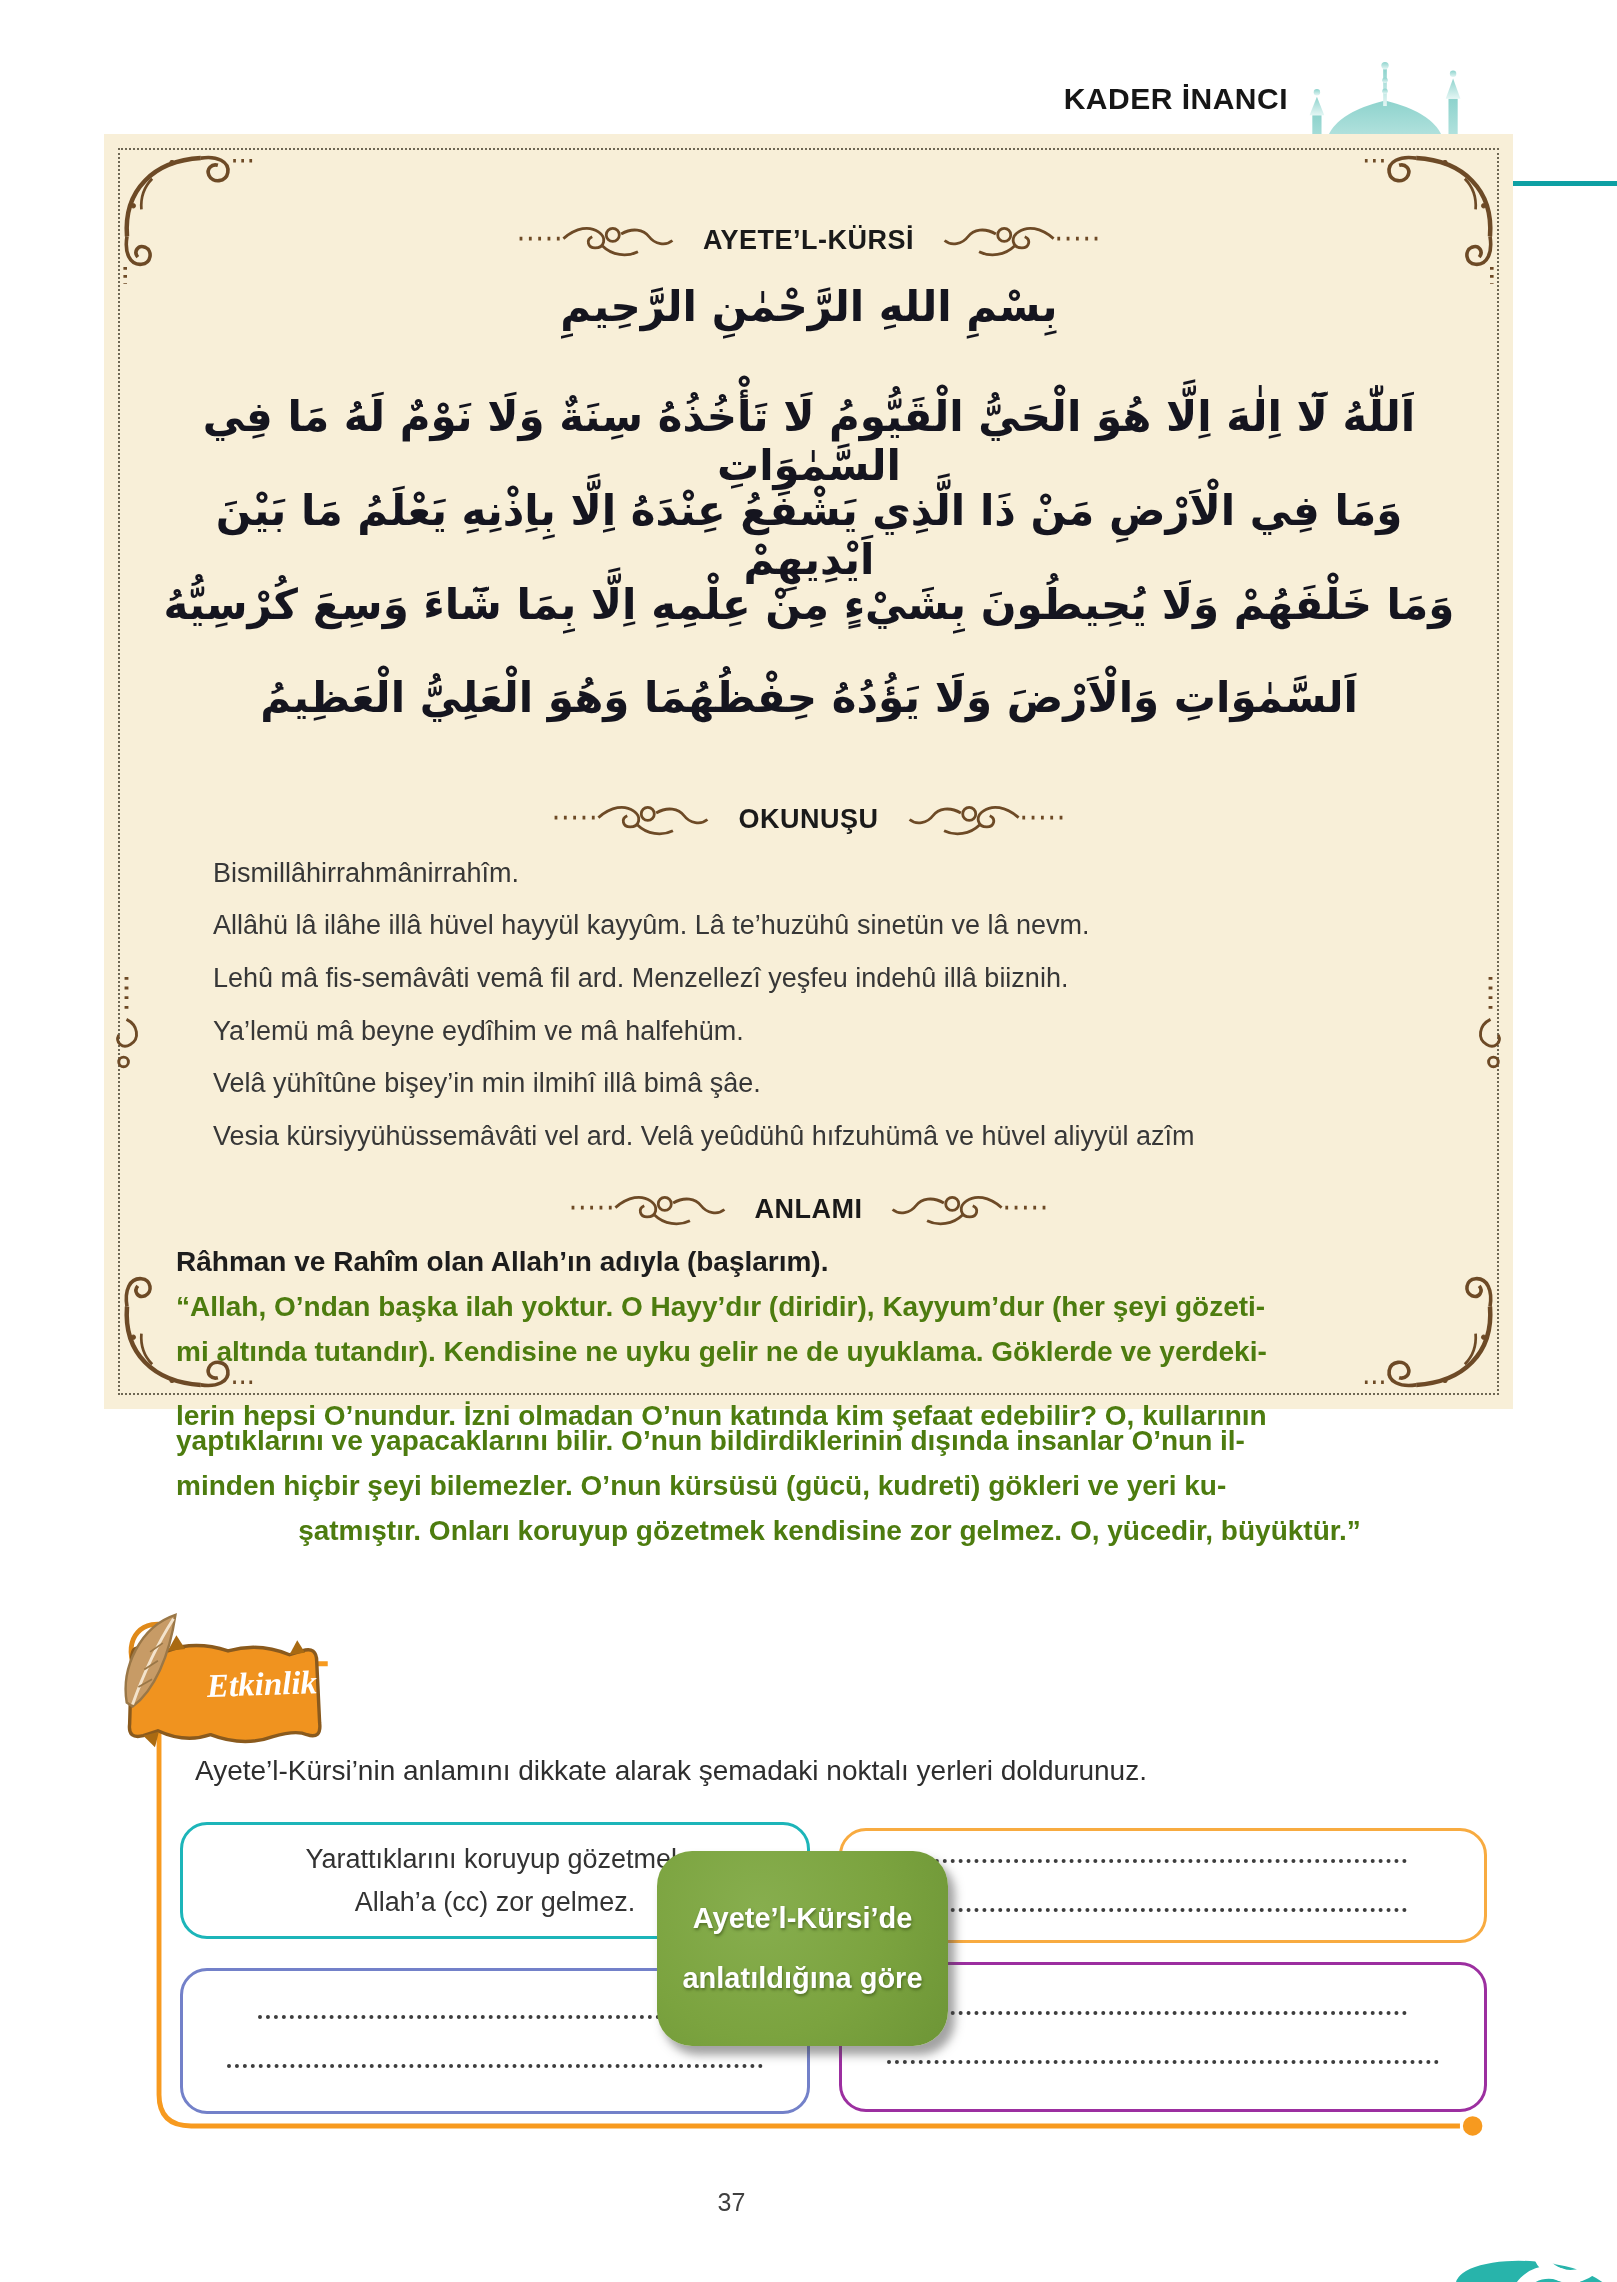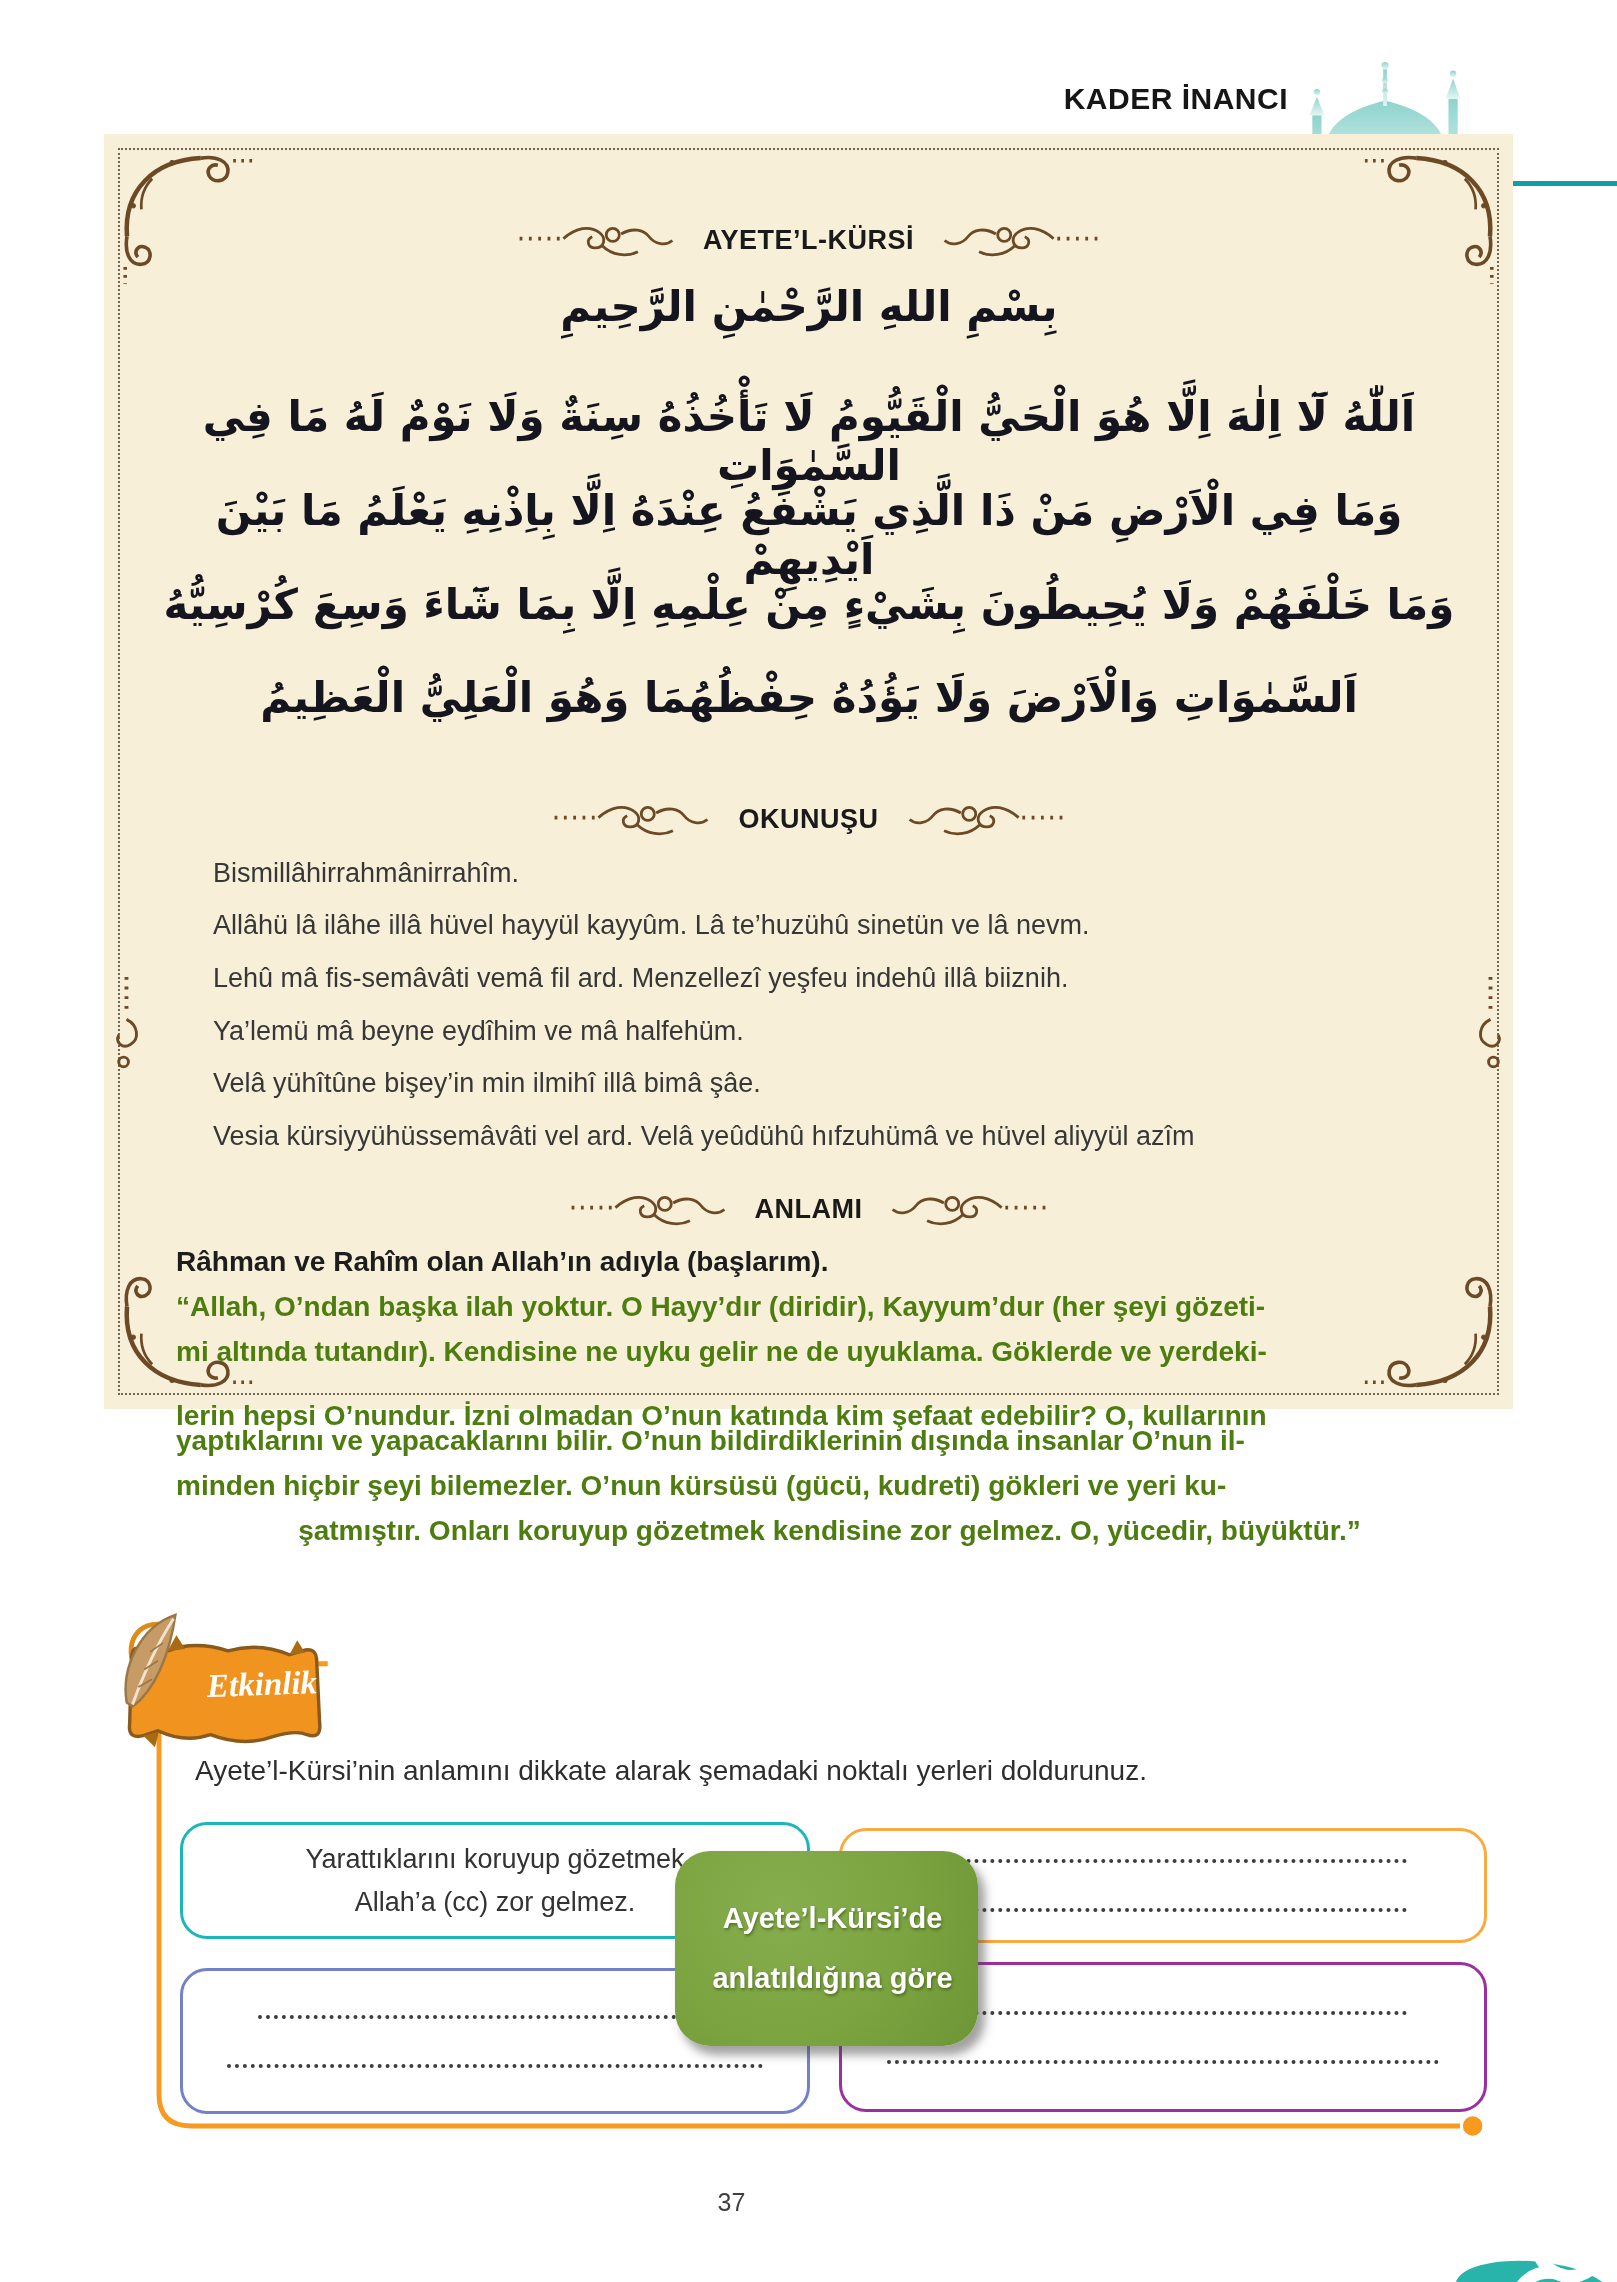--- a/index.html
+++ b/index.html
@@ -50,24 +50,24 @@
     display:flex;flex-direction:column;justify-content:center;}
   .abox.teal{left:180px;top:1822px;width:624px;height:111px;border:3.9px solid #1cb5b9;}
   .abox.orange{left:839px;top:1828px;width:642px;height:109px;border:3.9px solid #f8ab40;}
   .abox.blue{left:180px;top:1968px;width:624px;height:140px;border:3.9px solid #7381c9;}
   .abox.purple{left:839px;top:1962px;width:642px;height:144px;border:3.9px solid #9c2fa0;}
   .abox .txt{text-align:center;font-size:27px;color:#333333;line-height:43px;}
   .dotrow{border-bottom:4.9px dotted #3d3d3d;height:0;margin:0 auto;}
   .abox .dotrow:first-child{margin-bottom:45px;}
   .dr-76{width:76%;}
   .dr-86{width:86%;}
-  .green-box{position:absolute;left:675px;top:1851px;width:291px;height:195px;border-radius:35px;
+  .green-box{position:absolute;left:657px;top:1851px;width:291px;height:195px;border-radius:35px;
     background:radial-gradient(circle at 35% 30%,#87ae4e 0%,#7ba33f 55%,#6d9536 100%);
     box-shadow:6.8px 8.8px 9.8px rgba(70,70,70,.5);z-index:3;
-    display:flex;flex-direction:column;justify-content:center;align-items:center;gap:27px;padding-left:12px;}
+    display:flex;flex-direction:column;justify-content:center;align-items:center;gap:27px;}
   .green-box .gtxt{font-size:29px;font-weight:bold;color:#ffffff;text-shadow:1px 2px 2.9px rgba(40,60,10,.5);}
   .flower{position:absolute;left:1455px;top:2114px;width:215px;height:215px;z-index:5;}
   .pagenum{position:absolute;left:673px;top:2188px;width:117px;text-align:center;font-size:25px;color:#3f3f3f;}
 </style>
 </head>
 <body>
 
 <div class="page">
 
   <div class="hdr-title">KADER İNANCI</div>

